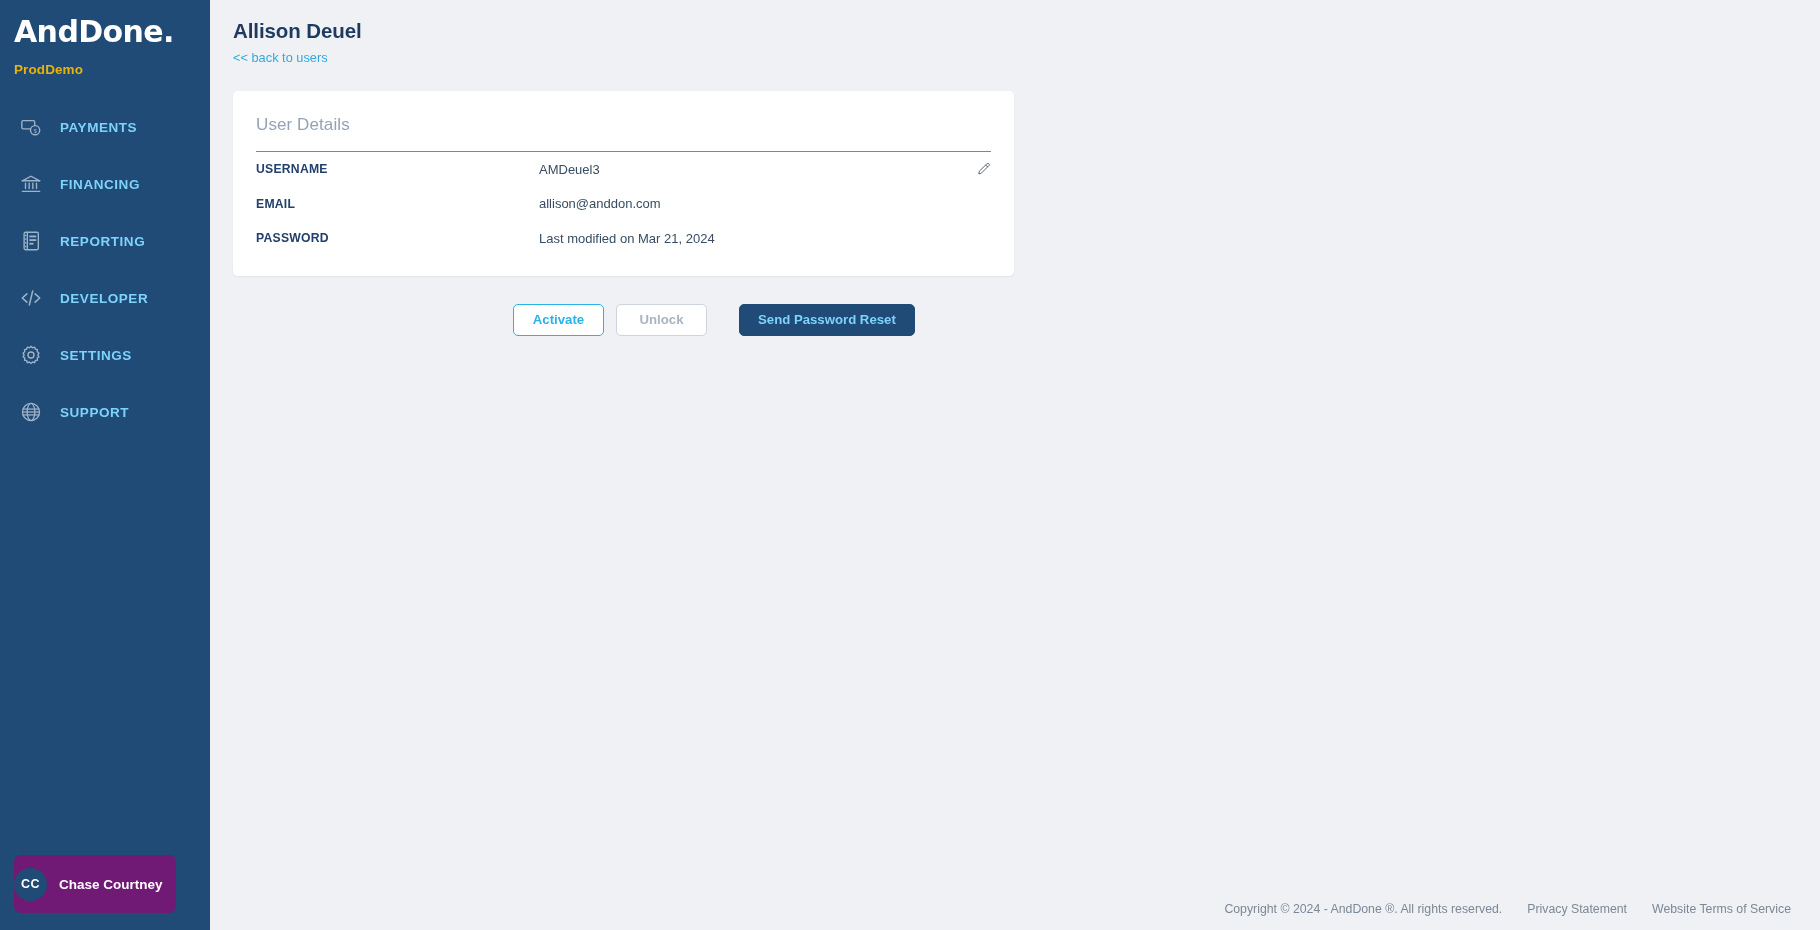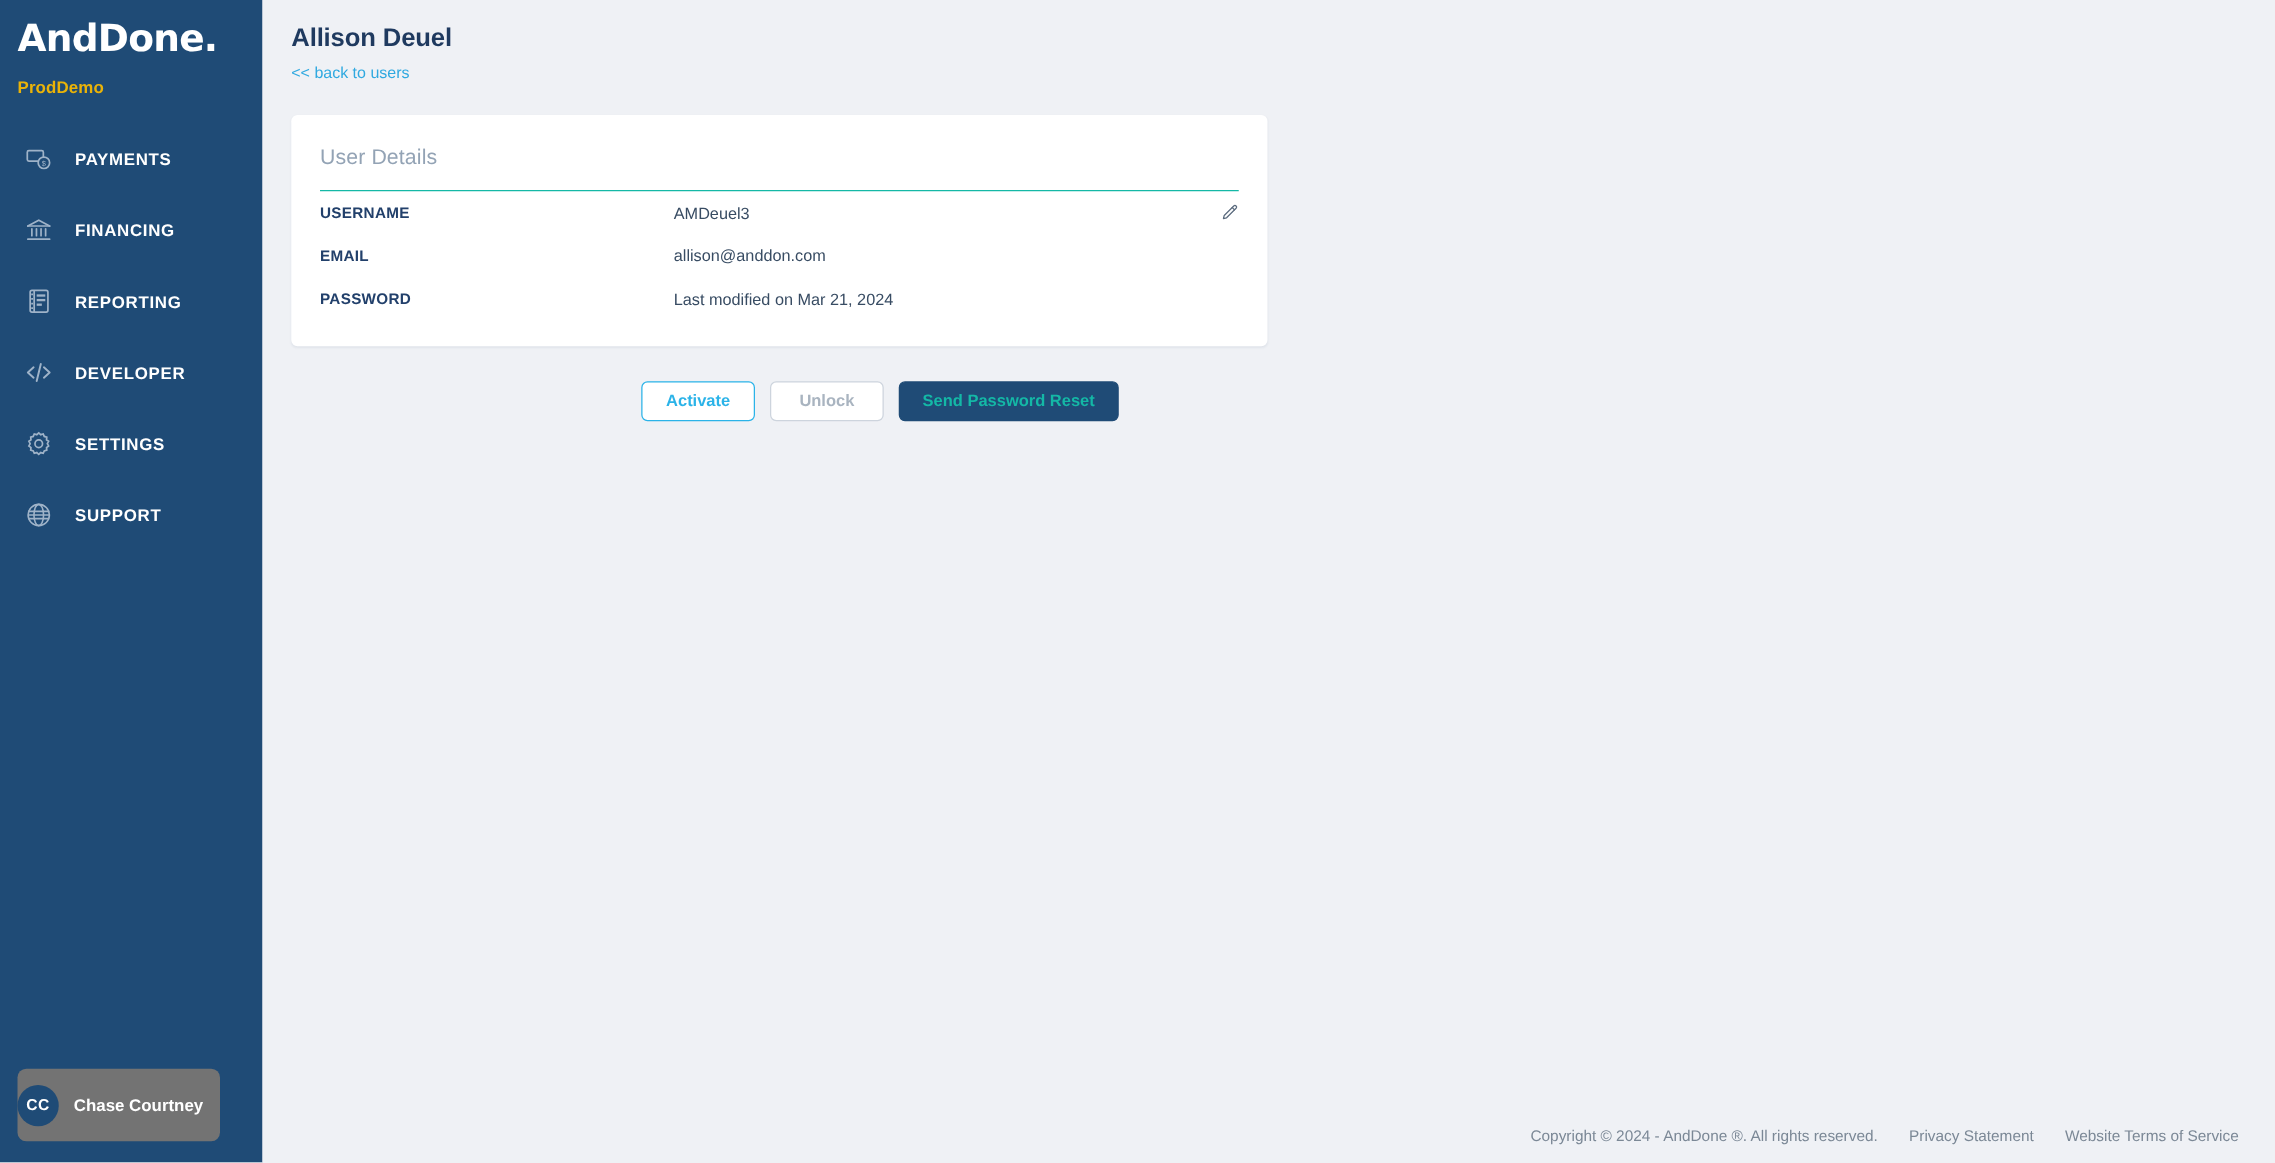--- a/index.html
+++ b/index.html
@@ -67,29 +67,29 @@
     display: flex;
     align-items: center;
     justify-content: center;
     flex-shrink: 0;
   }
   .nav-icon svg { display: block; }
   .nav-label {
     font-size: 13.5px;
     font-weight: 700;
     letter-spacing: 0.55px;
-    color: #ffffff;
+    color: #7dd3fc;
   }
   .user-box {
     position: absolute;
     left: 14px;
     bottom: 17px;
     width: 162px;
     height: 58px;
-    background: #737373;
+    background: #701a75;
     border-radius: 7px;
     display: flex;
     align-items: center;
     padding-left: 0;
     cursor: pointer;
   }
   .avatar {
     width: 33px;
     height: 33px;
     border-radius: 50%;
@@ -214,22 +214,23 @@
   .btn-unlock {
     background: #ffffff;
     border: 1px solid #cdd4dd;
     color: #a9b4c0;
     min-width: 91px;
     cursor: default;
   }
   .btn-reset {
     background: #1f4b76;
     border: 1px solid #1f4b76;
-    color: #14b8a6;
+    color: #7dd3fc;
     min-width: 167px;
+    margin-left: 20px;
   }
 
   
   .footer {
     position: absolute;
     right: 29px;
     bottom: 14px;
     display: flex;
     align-items: center;
     gap: 25px;

